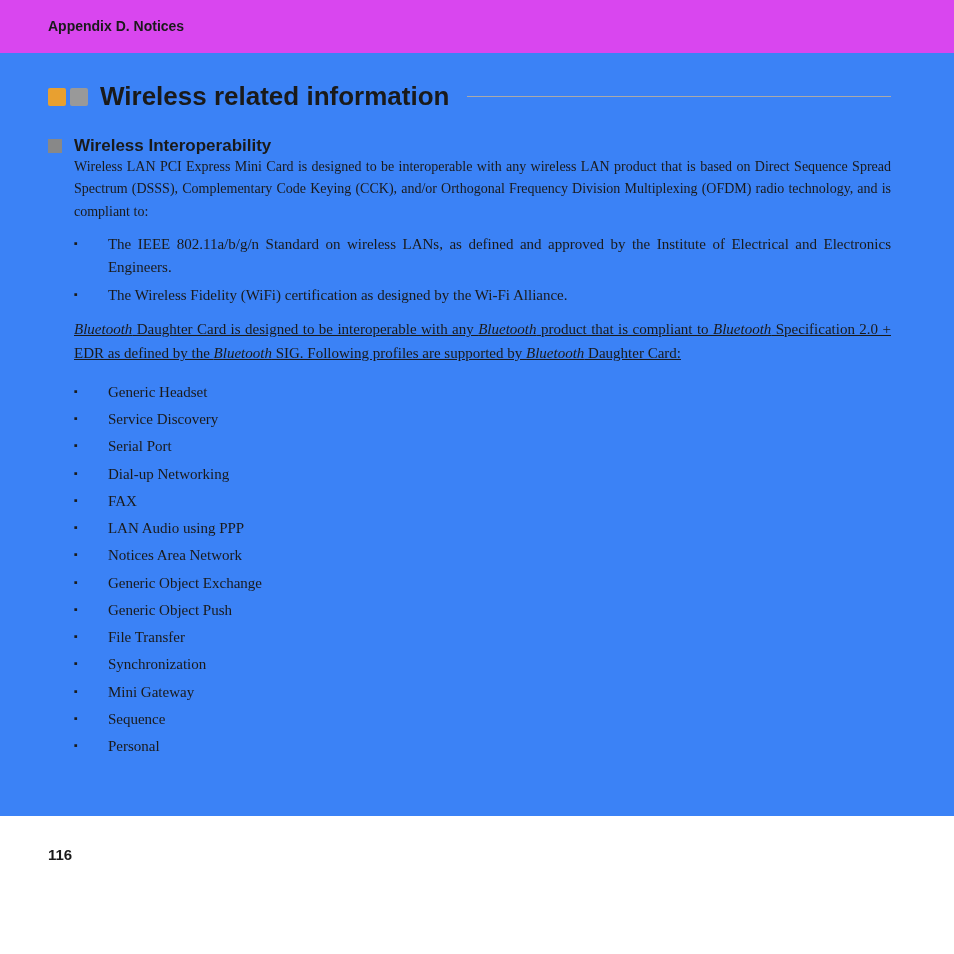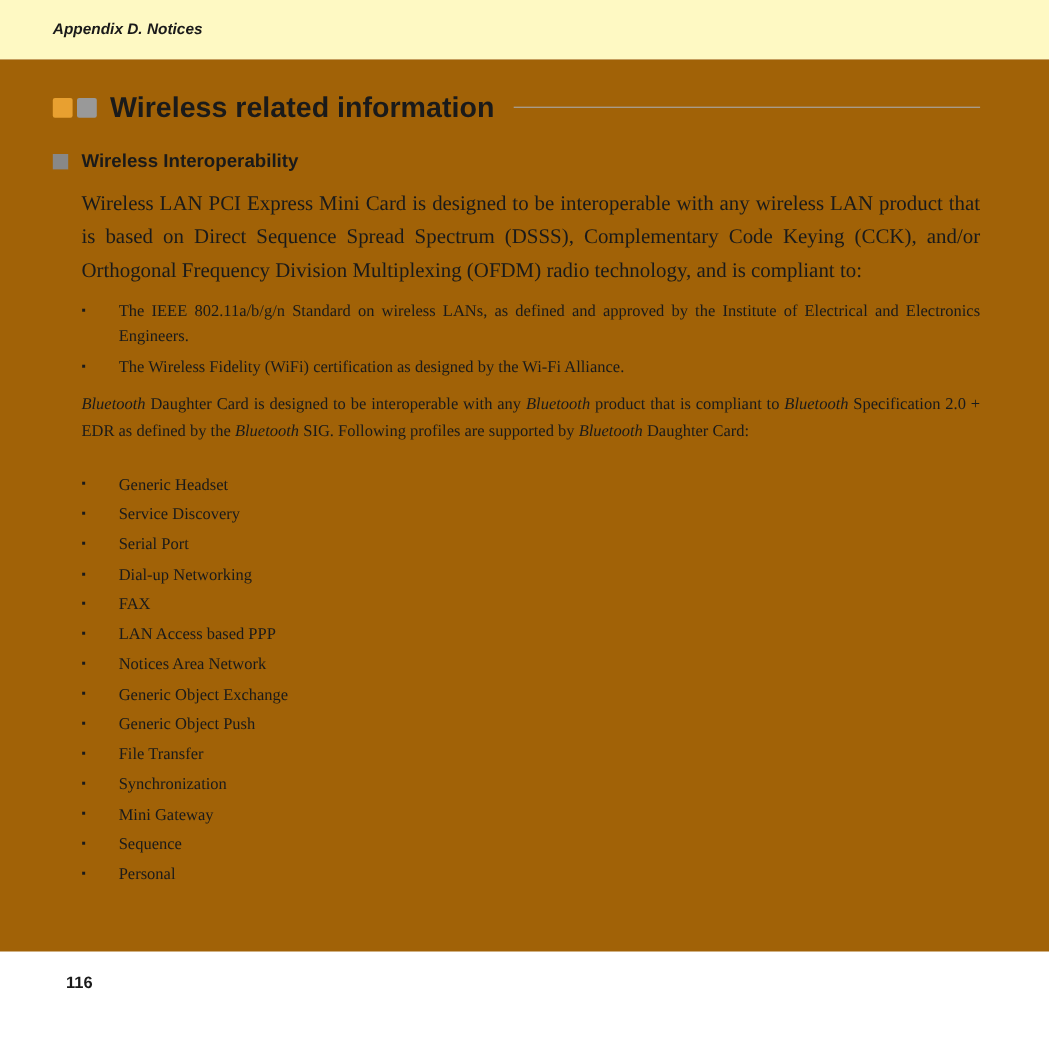--- a/index.html
+++ b/index.html
@@ -11,36 +11,35 @@
     body {
       width: 954px;
       min-height: 954px;
       background: #ffffff;
       font-family: "Times New Roman", Times, serif;
       font-size: 15px;
       color: #1a1a1a;
     }
 
     .header-bar {
-      background: #fef9c3;
+      background: #d946ef;
       padding: 18px 48px 18px 48px;
       width: 100%;
-      font-style: italic;
     }
 
     .header-bar-title {
       font-family: Arial, sans-serif;
       font-weight: bold;
       font-size: 14px;
       color: #1a1a1a;
     }
 
     .main-content {
       padding: 28px 63px 40px 48px;
-      background: #a16207;
+      background: #3b82f6;
     }
 
     .section-heading-row {
       display: flex;
       align-items: center;
       margin-bottom: 24px;
     }
 
     .heading-icons {
       display: flex;
@@ -77,41 +76,40 @@
       background: #aaaaaa;
     }
 
     .subsection {
       margin-bottom: 18px;
     }
 
     .subsection-heading-row {
       display: flex;
       align-items: center;
-      margin-bottom: 14px;
     }
 
     .subsection-icon {
       width: 14px;
       height: 14px;
       background: #888888;
       margin-right: 12px;
       flex-shrink: 0;
     }
 
     .subsection-title {
       font-family: Arial, sans-serif;
       font-weight: bold;
       font-size: 17px;
       color: #1a1a1a;
     }
 
     .body-text {
       font-family: "Times New Roman", Times, serif;
-      font-size: 19px;
+      font-size: 14px;
       line-height: 1.6;
       color: #1a1a1a;
       text-align: justify;
       margin-bottom: 10px;
       padding-left: 26px;
     }
 
     .bullet-list {
       padding-left: 26px;
       margin-bottom: 10px;
@@ -142,27 +140,28 @@
 
     .italic {
       font-style: italic;
     }
 
     .page-number {
       font-family: Arial, sans-serif;
       font-weight: bold;
       font-size: 15px;
       color: #1a1a1a;
-      margin-top: 20px;
-      padding-left: 60px;
+      margin-top: 30px;
+      padding-left: 48px;
     }
 
     .bluetooth-para {
       padding-left: 26px;
-      margin-bottom: 26px;
+      margin-bottom: 16px;
+      text-decoration: underline;
     }
 
     .bluetooth-para-text {
       font-family: "Times New Roman", Times, serif;
       font-size: 15px;
       line-height: 1.6;
       color: #1a1a1a;
       text-align: justify;
     }
   </style>
@@ -226,21 +225,21 @@
       <li class="bullet-item">
         <span class="bullet-marker">▪</span>
         <span class="bullet-text">Dial-up Networking</span>
       </li>
       <li class="bullet-item">
         <span class="bullet-marker">▪</span>
         <span class="bullet-text">FAX</span>
       </li>
       <li class="bullet-item">
         <span class="bullet-marker">▪</span>
-        <span class="bullet-text">LAN Access based PPP</span>
+        <span class="bullet-text">LAN Audio using PPP</span>
       </li>
       <li class="bullet-item">
         <span class="bullet-marker">▪</span>
         <span class="bullet-text">Notices Area Network</span>
       </li>
       <li class="bullet-item">
         <span class="bullet-marker">▪</span>
         <span class="bullet-text">Generic Object Exchange</span>
       </li>
       <li class="bullet-item">

